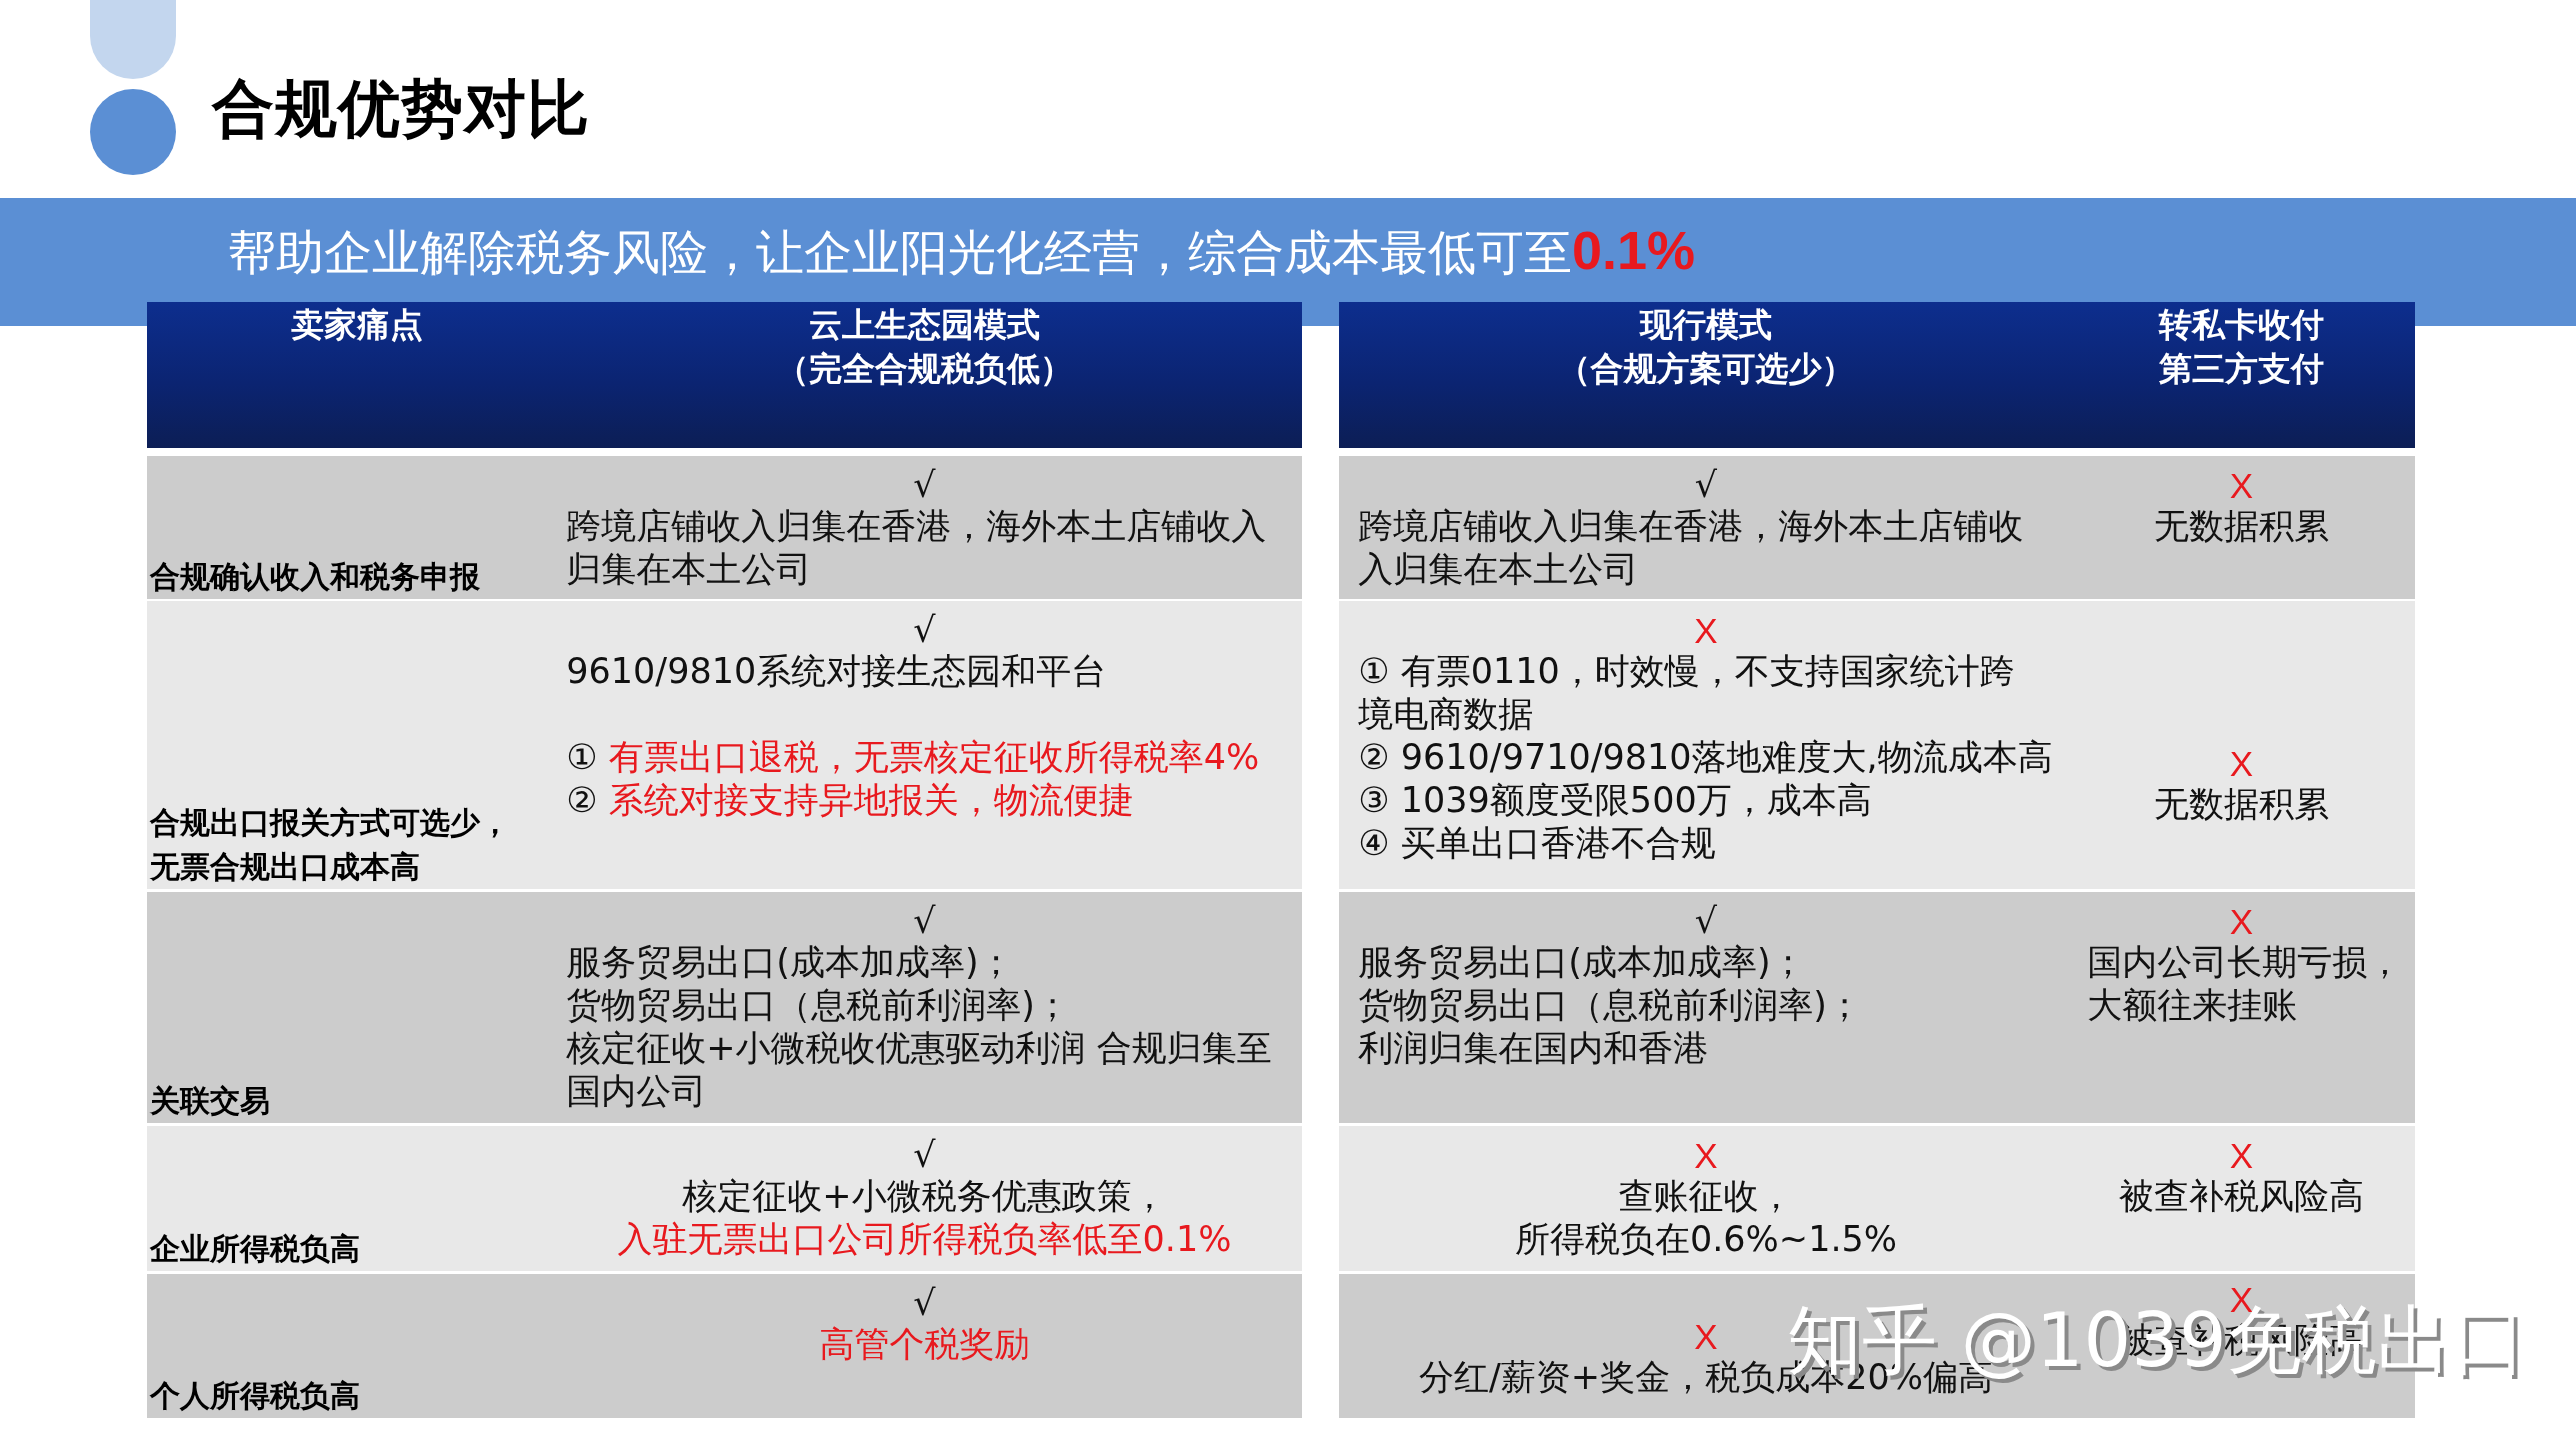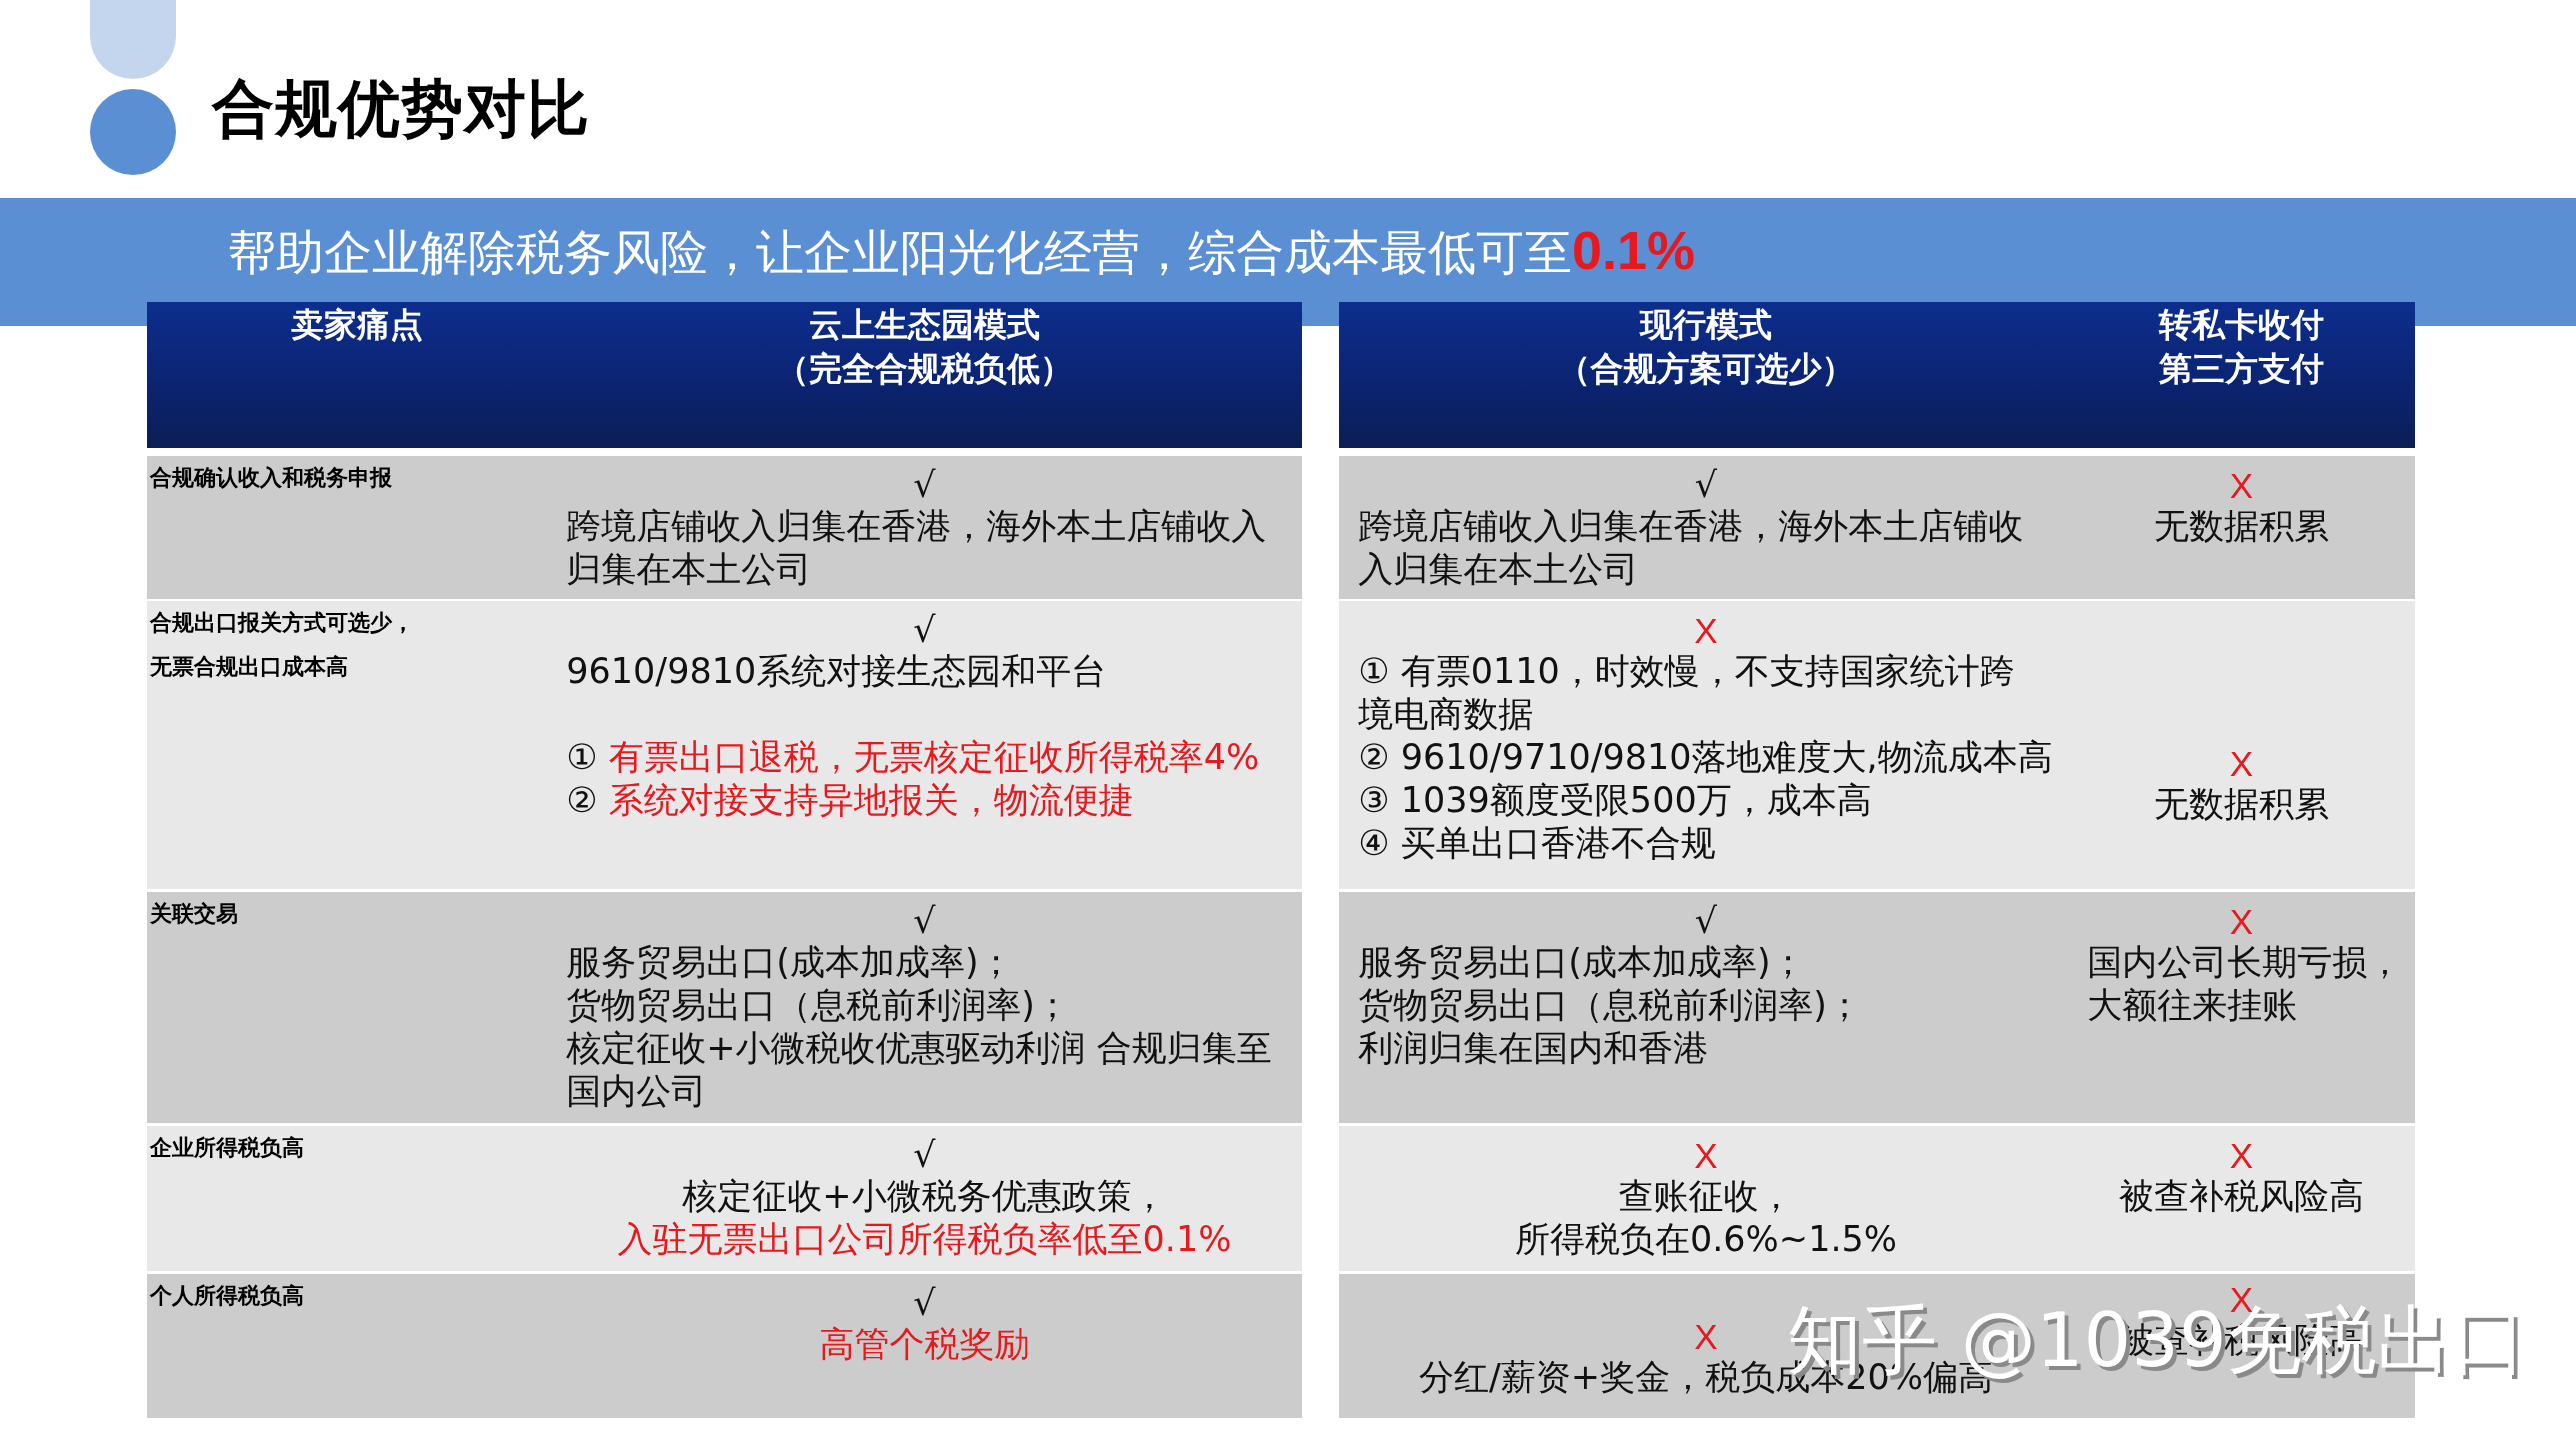--- a/index.html
+++ b/index.html
@@ -22,21 +22,21 @@
   .hdr .cell { background: linear-gradient(#0d2e8e 0%, #0b2472 55%, #0c1e55 100%); color: #fff; text-align: center; font-weight: bold; font-size: 33px; line-height: 44px; padding-top: 1px; }
 
   .dark .cell { background: #cccccc; }
   .light .cell { background: #e8e8e8; }
 
   .c1 { left: 0; width: 420px; }
   .c2 { left: 400px; width: 755px; }
   .c3 { left: 1185px; width: 734px; margin-left: 7px; }
   .c4 { left: 1921px; width: 347px; }
 
-  .pain { display: flex; align-items: flex-start; font-weight: bold; font-size: 22px; line-height: 44px; padding-left: 2.9px; color: #000; }
+  .pain { display: flex; align-items: flex-end; font-weight: bold; font-size: 30px; line-height: 44px; padding-left: 2.9px; color: #000; }
   .body-cell { font-size: 35px; line-height: 43px; padding: 9.7px 19.3px 0 19.3px; color: #111; }
   .center { text-align: center; }
   .mark { display: block; text-align: center; font-size: 35px; line-height: 39px; }
   .mark.check { color: #111; }
   .mark.cross { color: #e8191e; font-family: "Liberation Sans", sans-serif; }
   .red { color: #e8191e; }
   .line { display: block; white-space: nowrap; }
   .gap { display: block; height: 43px; }
 
   .watermark { position: absolute; left: 1787px; top: 1292px; font-size: 75px; color: #ffffff; white-space: nowrap; text-shadow: 3.9px 3.9px 0 #8a8a8a; line-height: 97px; font-family: "DejaVu Sans", sans-serif; }

